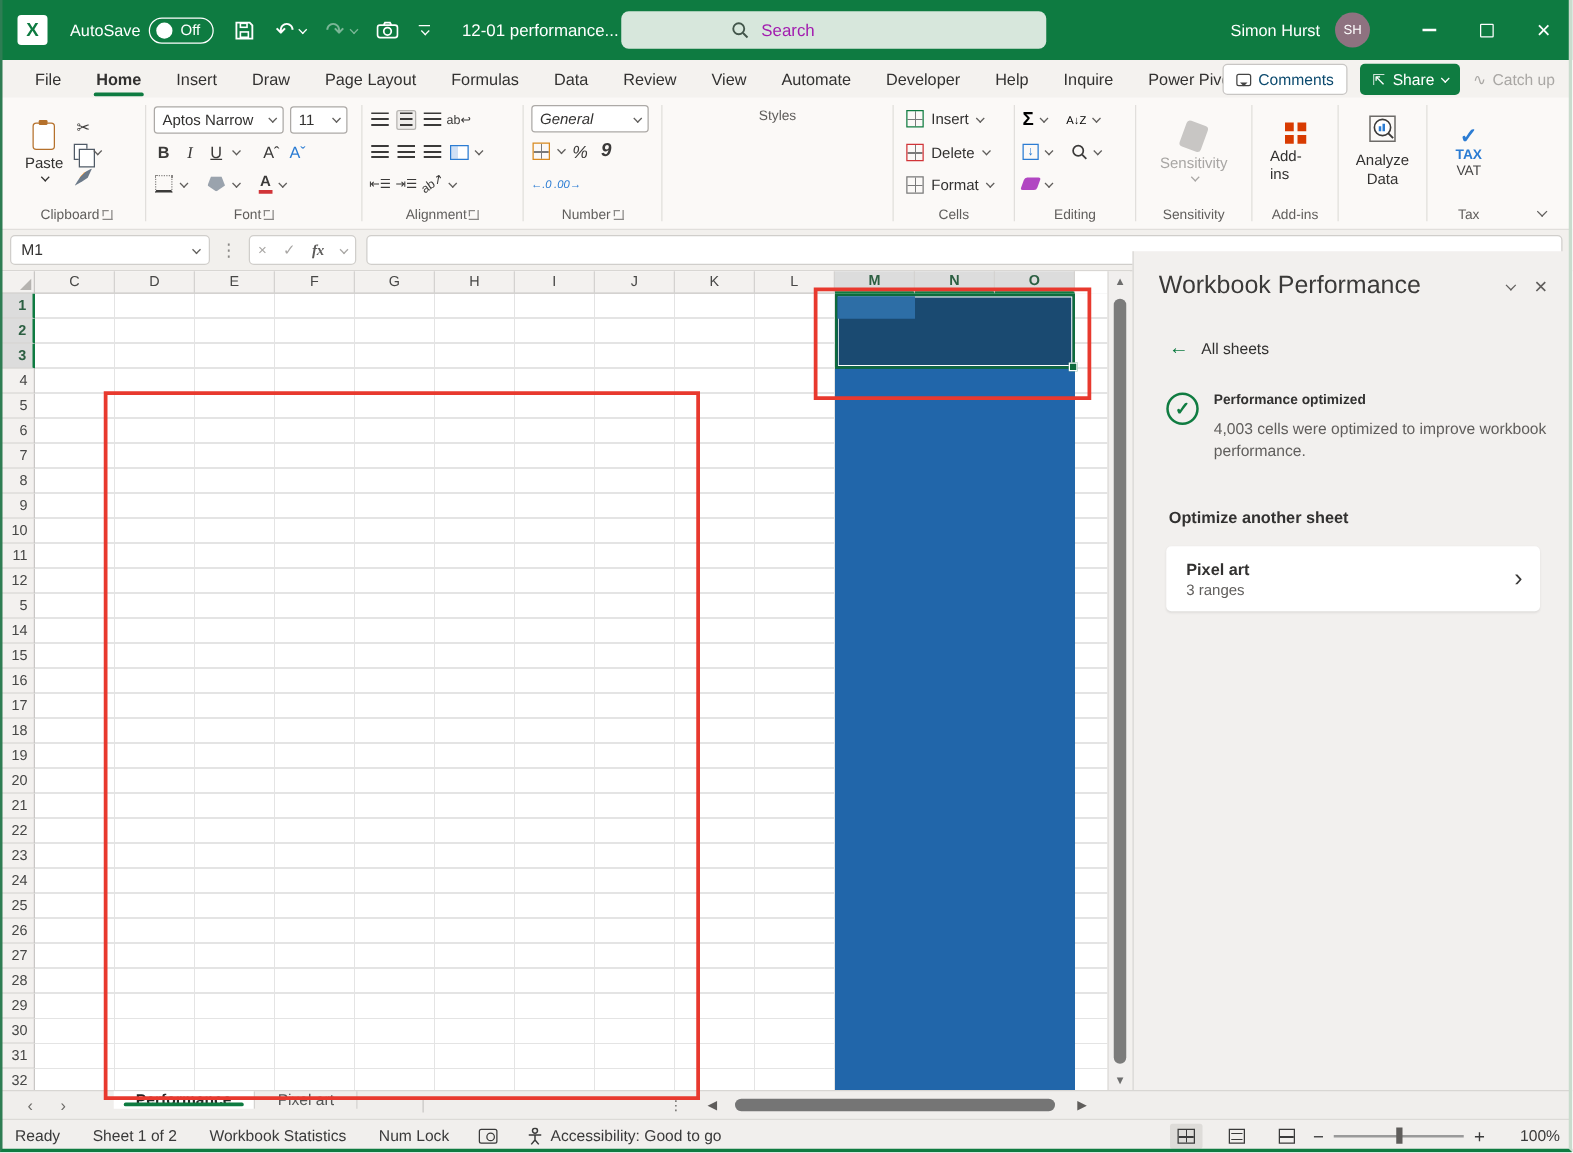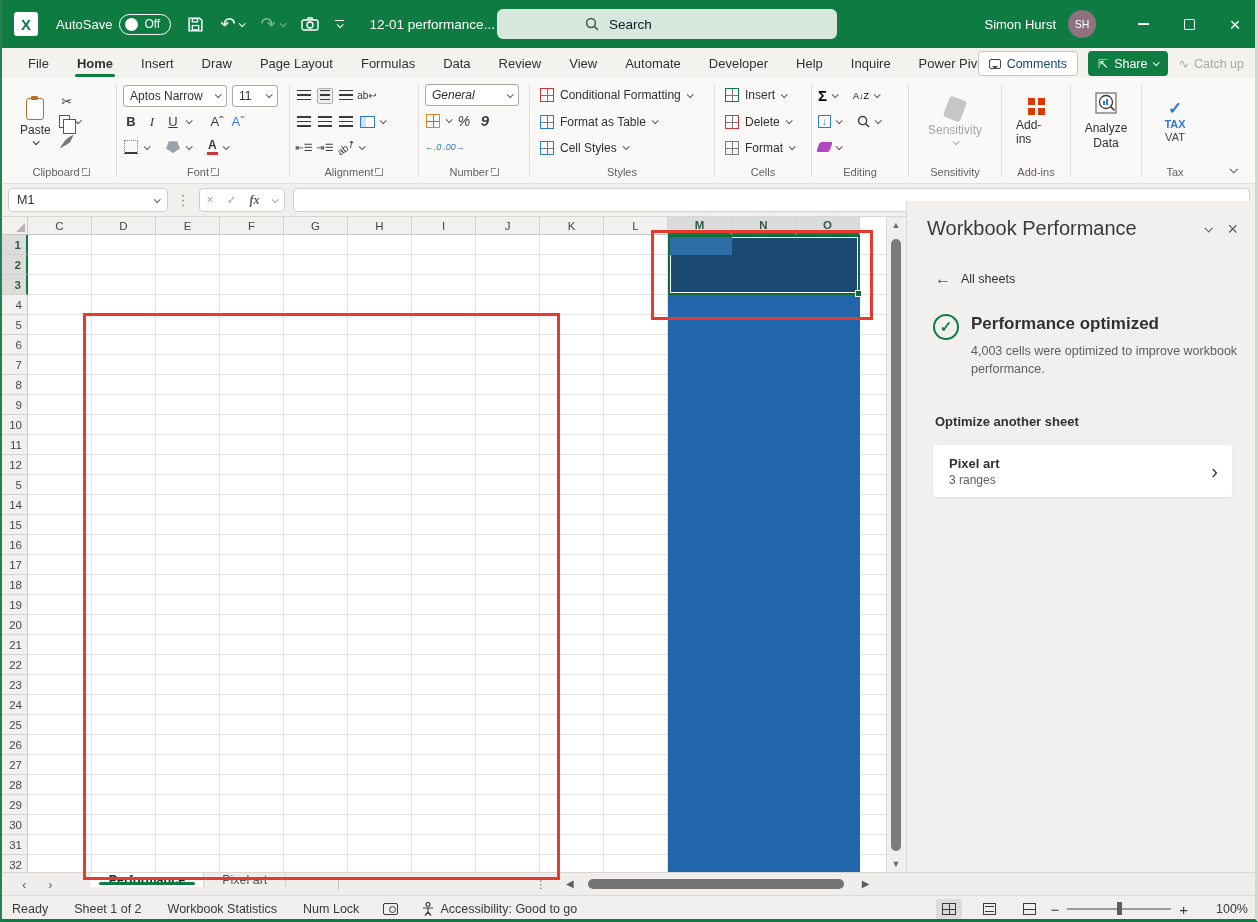--- a/index.html
+++ b/index.html
@@ -13,21 +13,21 @@
   .toggle { width:52px; height:21px; border:1.5px solid #fff; border-radius:11px; display:flex; align-items:center; padding:0 5px; gap:6px; }
   .knob { width:13px; height:13px; background:#fff; border-radius:50%; }
   .toggle-state { font-size:12px; }
   .tb-icon { margin-left:16px; display:flex; align-items:center; color:#fff; }
   .dim { opacity:.45; }
   .chev { display:inline-block; width:6px; height:6px; border-right:1.4px solid currentColor; border-bottom:1.4px solid currentColor; transform:rotate(45deg) translateY(-1px); }
   .chev.sm { width:5px; height:5px; }
   .qat-custom { display:flex; flex-direction:column; align-items:center; gap:2px; }
   .qat-custom .bar { width:9px; height:1.5px; background:#fff; }
   .doc-title { margin-left:26px; font-size:13.5px; display:flex; align-items:center; gap:8px; }
-  .searchbox { position:absolute; left:497px; top:9px; width:340px; height:30px; background:#d7e7dc; border-radius:6px; display:flex; align-items:center; gap:10px; padding-left:88px; color:#0f172a; font-size:13.5px; }
+  .searchbox { position:absolute; left:497px; top:9px; width:340px; height:30px; background:#d7e7dc; border-radius:6px; display:flex; align-items:center; gap:10px; padding-left:88px; color:#a21caf; font-size:13.5px; }
   .tb-right { position:absolute; right:0; top:0; height:48px; display:flex; align-items:center; }
   .user-name { font-size:13px; margin-right:12px; }
   .avatar { width:28px; height:28px; border-radius:50%; background:#8e7280; color:#fff; font-size:10.5px; display:flex; align-items:center; justify-content:center; margin-right:24px; }
   .winbtn { width:46px; height:48px; display:flex; align-items:center; justify-content:center; color:#fff; }
   .min-bar { width:11px; height:1.5px; background:#fff; }
   .max-box { width:11px; height:11px; border:1.3px solid #fff; border-radius:1px; }
   .close-x { font-size:19px; line-height:1; }
 
   
   .tabrow { position:absolute; left:0; top:48px; width:1258px; height:30px; background:#f4f2ef; display:flex; align-items:center; }
@@ -127,21 +127,21 @@
   
   .panel { position:absolute; left:906px; top:201px; width:352px; height:678px; background:#f2f0ee; border-left:1px solid #d8d6d3; }
   .panel-head { display:flex; align-items:center; justify-content:space-between; padding:16px 20px 8px 20px; }
   .panel-title { font-size:20px; color:#3b3a39; }
   .panel-head-icons { display:flex; align-items:center; gap:16px; color:#605e5c; }
   .panel-x { font-size:18px; line-height:1; }
   .backrow { display:flex; align-items:center; gap:10px; margin:22px 0 0 28px; font-size:12.5px; color:#323130; }
   .back-arrow { color:#0e7b41; font-size:16px; font-weight:bold; }
   .statusrow { display:flex; gap:12px; margin:26px 20px 0 26px; }
   .check-circle { width:26px; height:26px; min-width:26px; border:2px solid #107c41; border-radius:50%; color:#107c41; font-size:15px; display:flex; align-items:center; justify-content:center; font-weight:bold; }
-  .status-title { font-size:17px; font-weight:bold; color:#323130; }
+  .status-title { font-size:11px; font-weight:bold; color:#323130; }
   .status-body { font-size:12.5px; color:#605e5c; margin-top:8px; line-height:1.45; max-width:268px; }
   .section-title { margin:36px 0 0 28px; font-size:13px; font-weight:bold; color:#323130; }
   .sheet-card { margin:16px 26px 0 26px; background:#fff; border-radius:4px; box-shadow:0 1px 2px rgba(0,0,0,.08); height:52px; display:flex; align-items:center; justify-content:space-between; padding:0 14px 0 16px; }
   .card-name { font-size:13px; font-weight:bold; color:#323130; }
   .card-detail { font-size:12px; color:#605e5c; margin-top:2px; }
   .card-chevron { font-size:20px; color:#3b3a39; }
 
   
   .tabstrip { position:absolute; left:0; top:872px; width:1258px; height:23px; background:#f0eeec; border-top:1px solid #d8d6d3; display:flex; align-items:stretch; }
   .nav-arrows { display:flex; align-items:center; gap:22px; padding:0 14px 0 22px; color:#6d6b68; font-size:13px; }
@@ -412,37 +412,20 @@
         </div>
       </div>
       <div class="rgroup-label">
           <span>Number</span>
           <span class="launcher"></span>
         </div>
     </div>
     <div class="rsep"></div>
 
     <div class="rgroup" style="width:180px;">
-      <div class="rgroup-content" style="flex-direction:column; justify-content:space-evenly;">
-        <div class="stackbtn">
-          <span class="grid-ico cf-icon"></span>
-          <span>Conditional Formatting</span>
-            <span class="chev sm" style="color:#605e5c;"></span>
-        </div>
-        <div class="stackbtn">
-          <span class="grid-ico tbl-icon"></span>
-          <span>Format as Table</span>
-            <span class="chev sm" style="color:#605e5c;"></span>
-        </div>
-        <div class="stackbtn">
-          <span class="grid-ico tbl-icon"></span>
-          <span>Cell Styles</span>
-            <span class="chev sm" style="color:#605e5c;"></span>
-        </div>
-      </div>
       <div class="rgroup-label">
           <span>Styles</span>
         </div>
     </div>
     <div class="rsep"></div>
 
     <div class="rgroup" style="width:92px;">
       <div class="rgroup-content" style="flex-direction:column; justify-content:space-evenly;">
         <div class="stackbtn">
           <span class="grid-ico ins-icon"></span>

